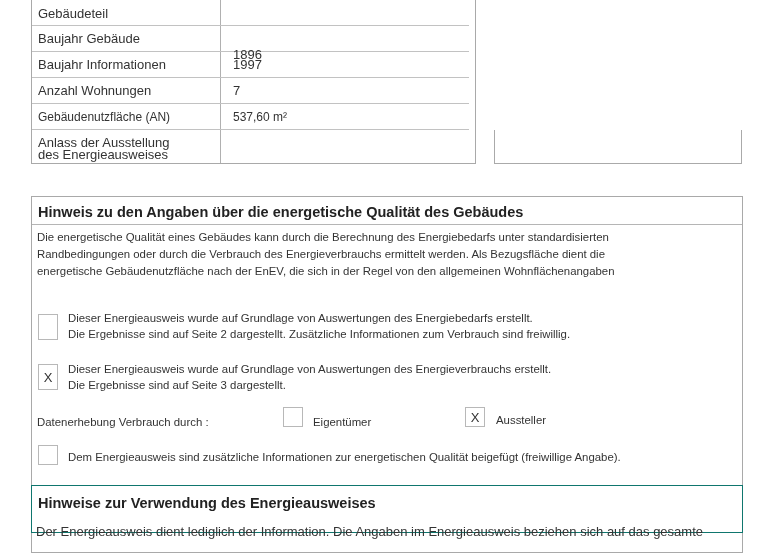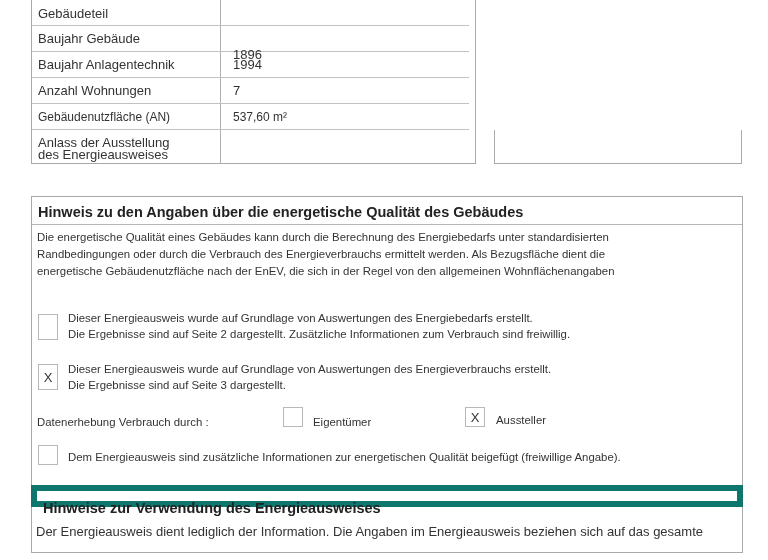--- a/index.html
+++ b/index.html
@@ -59,22 +59,22 @@
     position:absolute; width:20px; height:26px; border:1px solid #b8b8b8;
     box-sizing:border-box; font-size:13px; color:#333; text-align:center; line-height:26px;
   }
   .cb.small { width:20px; height:20px; line-height:19px; }
   .cb-text {
     position:absolute; font-size:11.4px; line-height:16px; color:#333; white-space:nowrap;
   }
 
   
   .section2 {
-    position:absolute; left:31px; top:485px; width:712px; height:22px;
-    border:6px solid #0f766e; box-sizing:border-box;
+    position:absolute; left:31px; top:485px; width:712px; height:48px;
+    border:1px solid #0f766e; box-sizing:border-box;
   }
   .section2 .section-title { top:9px; }
   .body2 {
     position:absolute; left:36px; top:523px; font-size:13px; line-height:17px; color:#333;
     white-space:nowrap;
   }
 </style>
 </head>
 <body>
 
@@ -88,22 +88,22 @@
   </div>
 
   <div class="data-row" style="top:0;height:54px;">
     <div class="hline"></div>
     <span class="label" style="top:34px;">Baujahr Gebäude</span>
     <span class="value" style="top:34px;margin-top:16px;">1896</span>
   </div>
 
   <div class="data-row" style="top:0;height:80px;">
     <div class="hline"></div>
-    <span class="label" style="top:60px;">Baujahr Anlagentechnik</span>
-    <span class="value" style="top:60px;">1994</span>
+    <span class="label" style="top:60px;">Baujahr Informationen</span>
+    <span class="value" style="top:60px;">1997</span>
   </div>
 
   <div class="data-row" style="top:0;height:106px;">
     <div class="hline"></div>
     <span class="label" style="top:86px;">Anzahl Wohnungen</span>
     <span class="value" style="top:86px;">7</span>
   </div>
 
   <div class="data-row" style="top:0;height:132px;">
     <div class="hline"></div>

